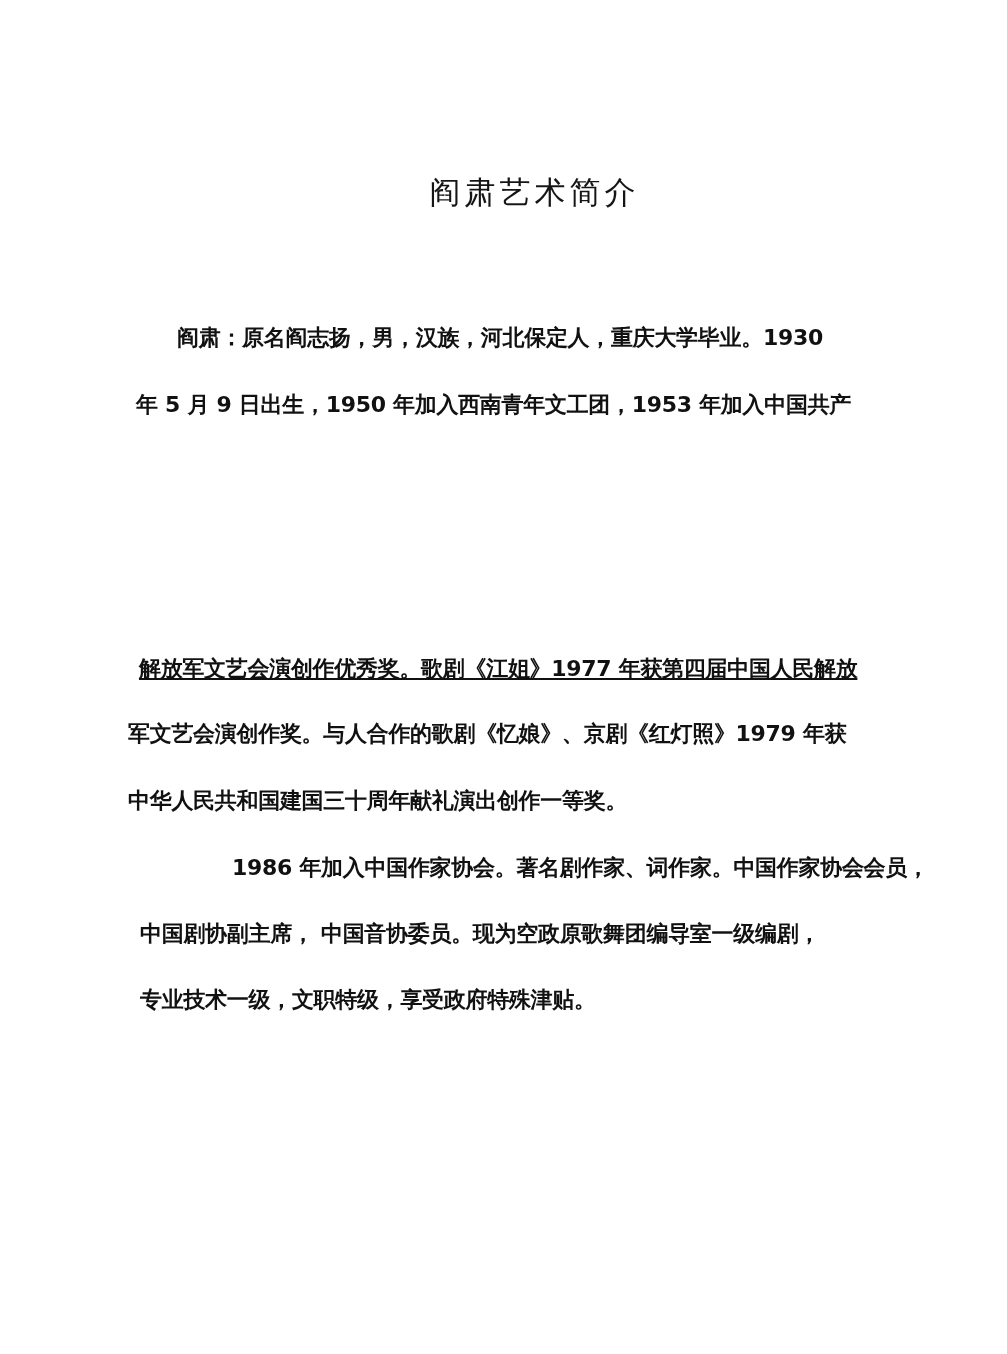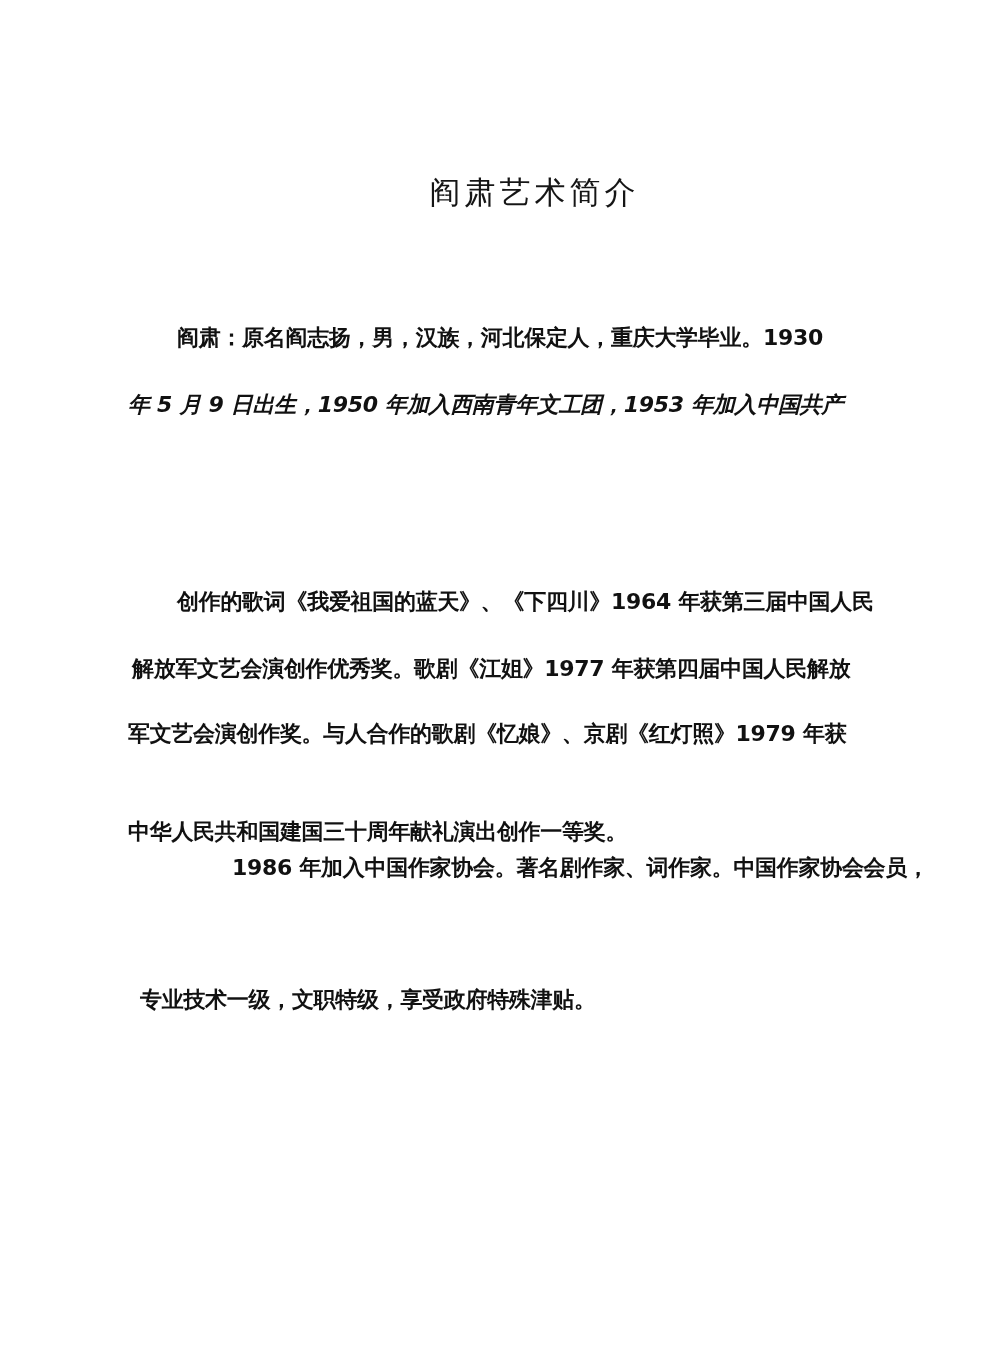--- a/index.html
+++ b/index.html
@@ -45,22 +45,22 @@
       line-height: 30px;
     }
   </style>
 </head>
 <body>
 
 <div class="page">
   <div class="title">阎肃艺术简介</div>
 
   <div class="line" style="left:177px; top:323px;">阎肃：原名阎志扬，男，汉族，河北保定人，重庆大学毕业。1930</div>
-  <div class="line" style="left:128px; top:390px;font-style:italic;">年 5 月 9 日出生，1950 年加入西南青年文工团，1953 年加入中国共产</div>
+  <div class="line" style="left:136px; top:390px;">年 5 月 9 日出生，1950 年加入西南青年文工团，1953 年加入中国共产</div>
 
-  <div class="line" style="left:177px; top:587px;">创作的歌词《我爱祖国的蓝天》、《下四川》1964 年获第三届中国人民</div>
-  <div class="line" style="left:132px; top:654px;">解放军文艺会演创作优秀奖。歌剧《江姐》1977 年获第四届中国人民解放</div>
+  <div class="line" style="left:139px; top:654px;text-decoration:underline;">解放军文艺会演创作优秀奖。歌剧《江姐》1977 年获第四届中国人民解放</div>
   <div class="line" style="left:128px; top:719px;text-align:center;">军文艺会演创作奖。与人合作的歌剧《忆娘》、京剧《红灯照》1979 年获</div>
-  <div class="line" style="left:128px; top:817px;">中华人民共和国建国三十周年献礼演出创作一等奖。</div>
+  <div class="line" style="left:128px; top:786px;">中华人民共和国建国三十周年献礼演出创作一等奖。</div>
 
   <div class="line" style="left:184px; top:853px;margin-left:48px;">1986 年加入中国作家协会。著名剧作家、词作家。中国作家协会会员，</div>
+  <div class="line" style="left:140px; top:919px;">中国剧协副主席， 中国音协委员。现为空政原歌舞团编导室一级编剧，</div>
   <div class="line" style="left:140px; top:985px;">专业技术一级，文职特级，享受政府特殊津贴。</div>
 </div>
 
 </body></html>

